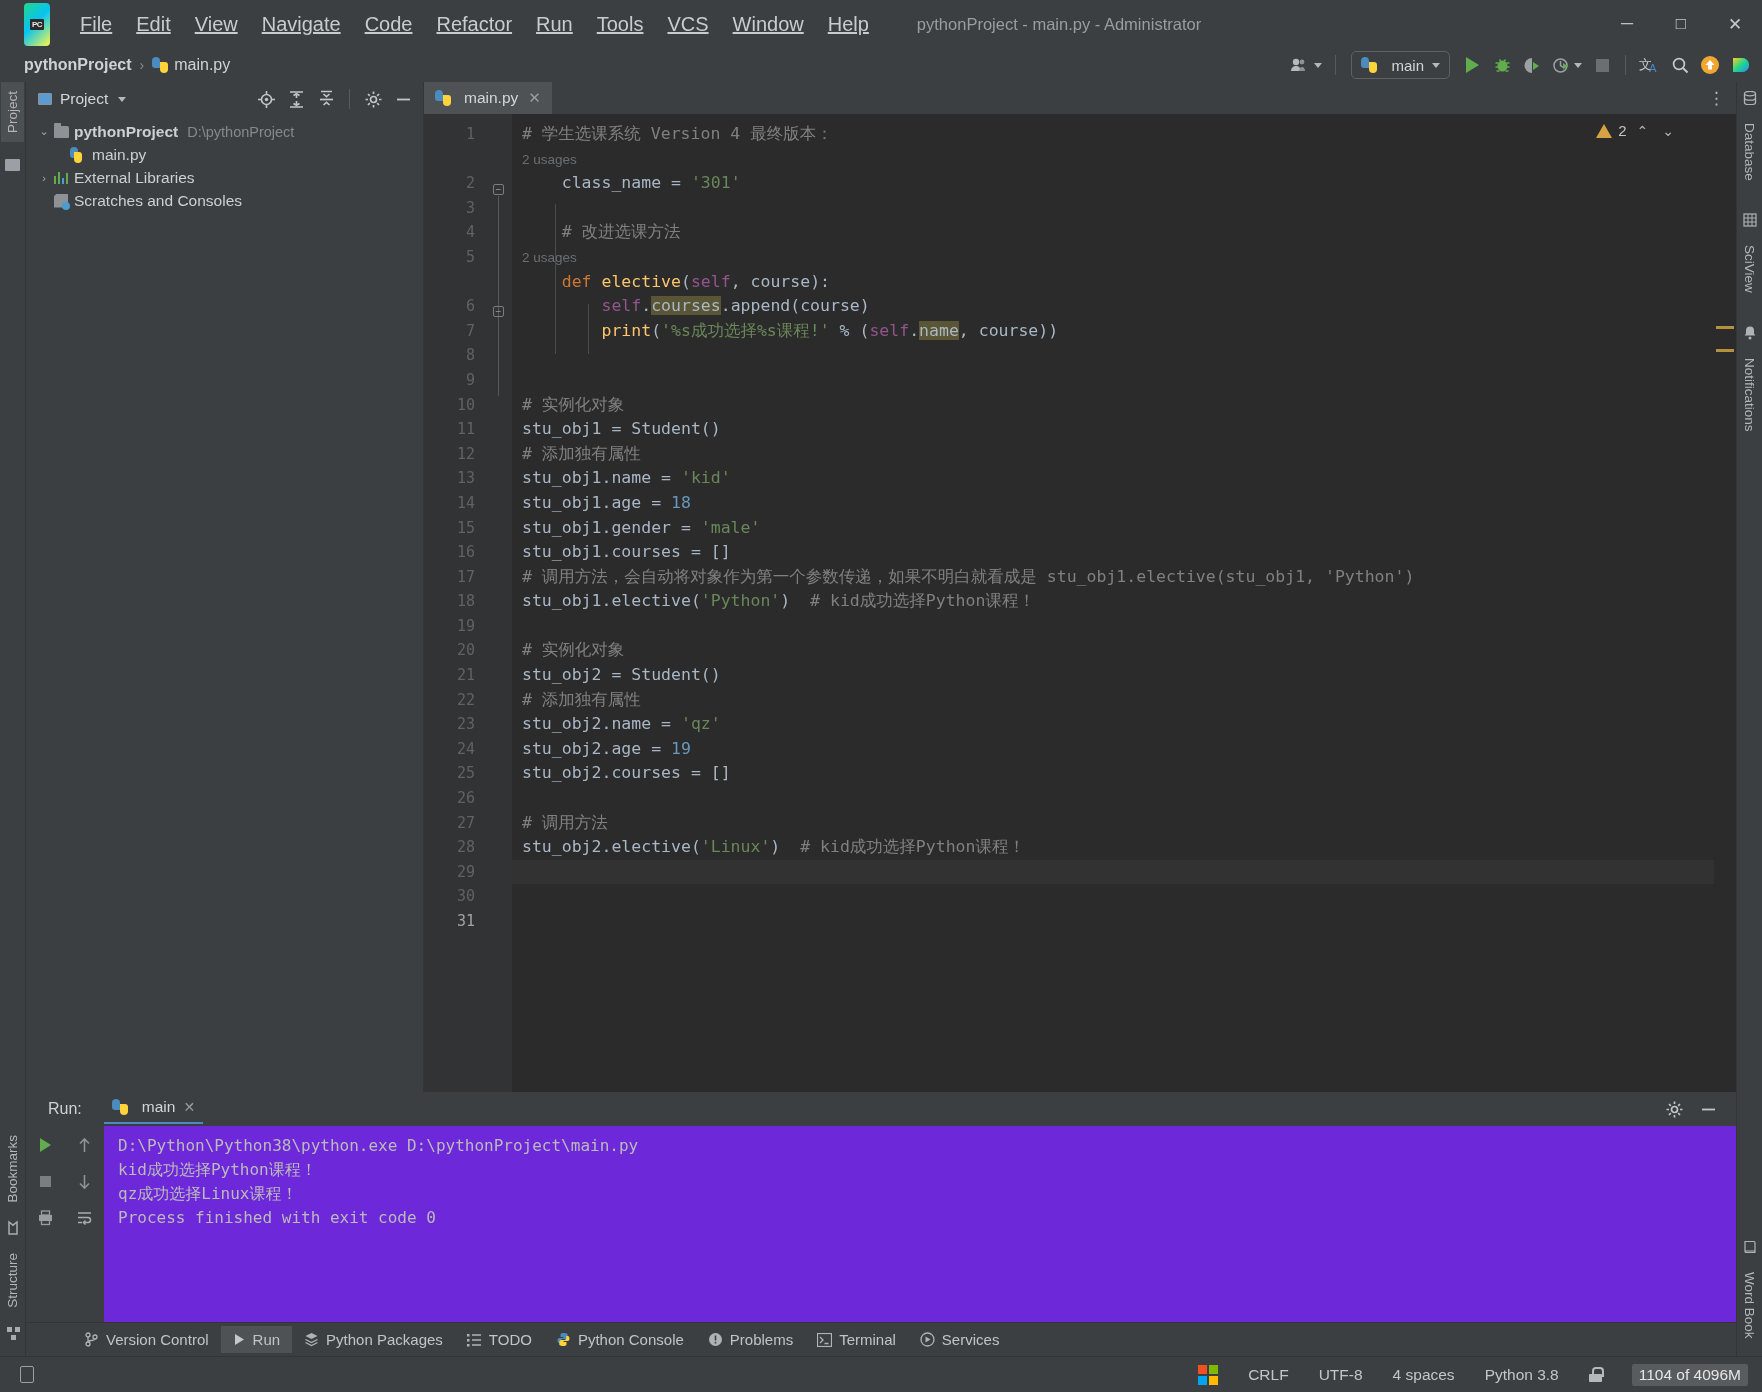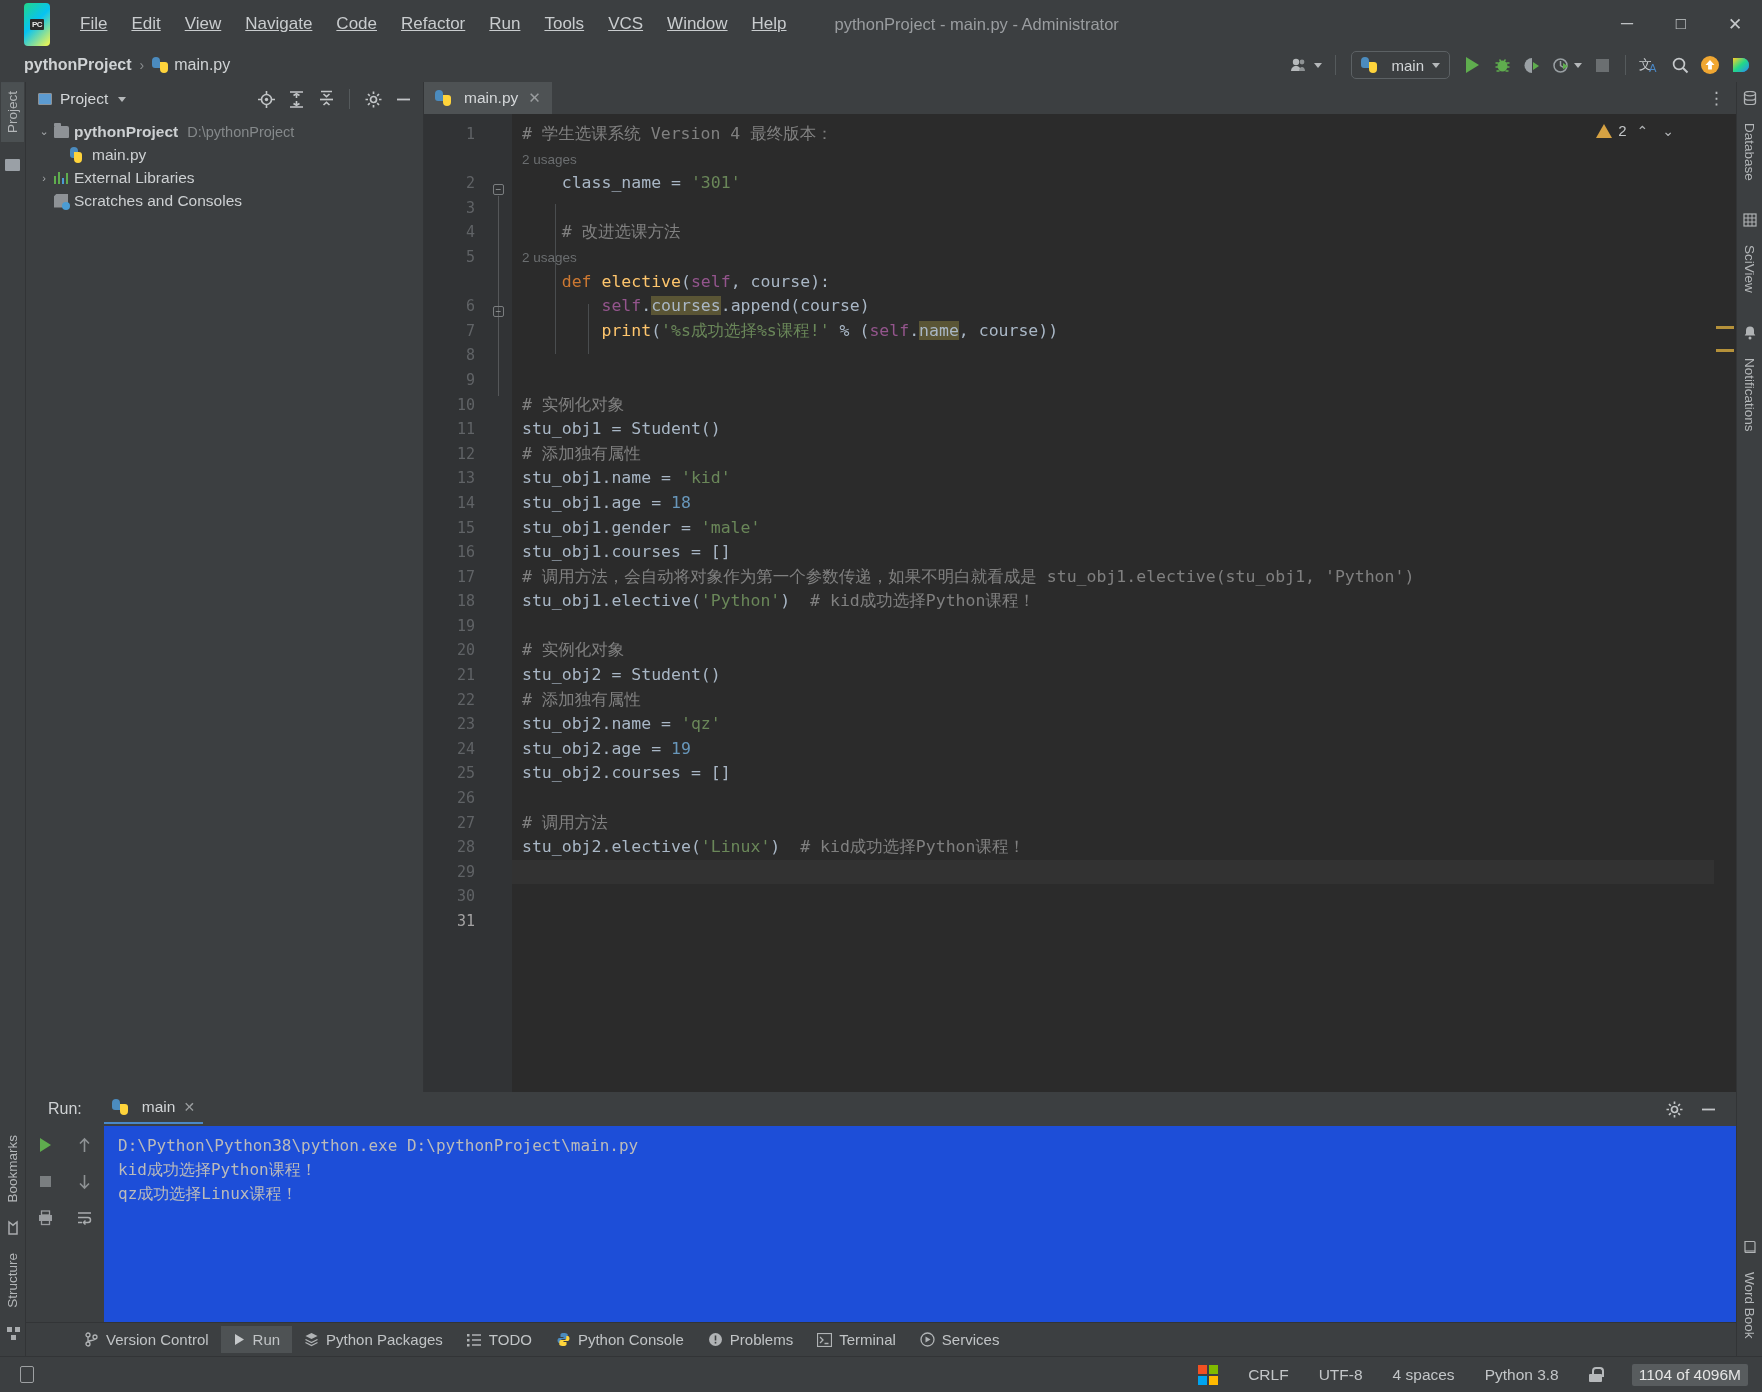--- a/index.html
+++ b/index.html
@@ -30,21 +30,21 @@
     background: linear-gradient(135deg,#21d789 0%,#07c3f2 45%,#fcf84a 100%);
     display: flex; align-items: center; justify-content: center;
     margin-right: 18px; flex: 0 0 26px;
   }
   .pc-logo span {
     font-size: 8px; font-weight: bold; color: #111; letter-spacing: -0.5px;
     background: #2b2b2b; color: #e8e8e8; padding: 1px 2px; border-radius: 1px;
   }
   .menu { display: flex; align-items: center; gap: 0; }
   .menu-item {
-    font-size: 17px; color: #c9ccce; padding: 5px 12px;
+    font-size: 20px; color: #c9ccce; padding: 5px 12px;
     cursor: default; white-space: nowrap;
   }
   .menu-item u { text-decoration: underline; }
   .win-title {
     font-size: 16.5px; color: #9a9da0; margin-left: 36px; white-space: nowrap;
   }
   .win-controls {
     position: absolute; right: 0; top: 0; height: 48px;
     display: flex; align-items: center;
   }
@@ -219,21 +219,21 @@
   }
   .run-head-right { margin-left: auto; display: flex; align-items: center; gap: 6px; padding-right: 14px; }
   .run-body { flex: 1 1 auto; display: flex; min-height: 0; }
   .run-side {
     width: 78px; flex: 0 0 78px; background: #3c3f41;
     display: flex; padding-top: 6px;
   }
   .run-side-col { width: 39px; display: flex; flex-direction: column; align-items: center; gap: 10px; }
   .rs-btn { width: 26px; height: 26px; display: flex; align-items: center; justify-content: center; color: #a9acae; }
   .console {
-    flex: 1 1 auto; background: #1d4ed8; padding: 8px 0 0 14px;
+    flex: 1 1 auto; background: #6d28d9; padding: 8px 0 0 14px;
     font-family: "DejaVu Sans Mono", monospace; font-size: 16px; color: #bbbbbb;
     line-height: 24px; overflow: hidden; position: relative;
   }
 
   
   .toolbar-bottom {
     height: 34px; flex: 0 0 34px; background: #3c3f41;
     display: flex; align-items: center; padding-left: 46px; gap: 0;
     border-top: 1px solid #323436;
   }
@@ -644,20 +644,21 @@
                     <path d="M9.5 10.5l-2 2 2 2" stroke="#a9acae" stroke-width="1.5" fill="none"></path>
                   </svg>
               </div>
             </div>
           </div>
           <div class="console" id="console">
               <div>D:\Python\Python38\python.exe D:\pythonProject\main.py</div>
               <div>kid成功选择Python课程！</div>
               <div>qz成功选择Linux课程！</div>
               <div> </div>
+              <div>Process finished with exit code 0</div>
             </div>
         </div>
       </div>
 
       <div class="toolbar-bottom" id="twbar">
           <div class="tw-btn">
             <span style="display: flex;">
               <svg width="15" height="15" viewBox="0 0 15 15">
                 <circle cx="4" cy="3" r="2" fill="none" stroke="#b0b3b5" stroke-width="1.3"></circle>
                 <circle cx="4" cy="12" r="2" fill="none" stroke="#b0b3b5" stroke-width="1.3"></circle>

